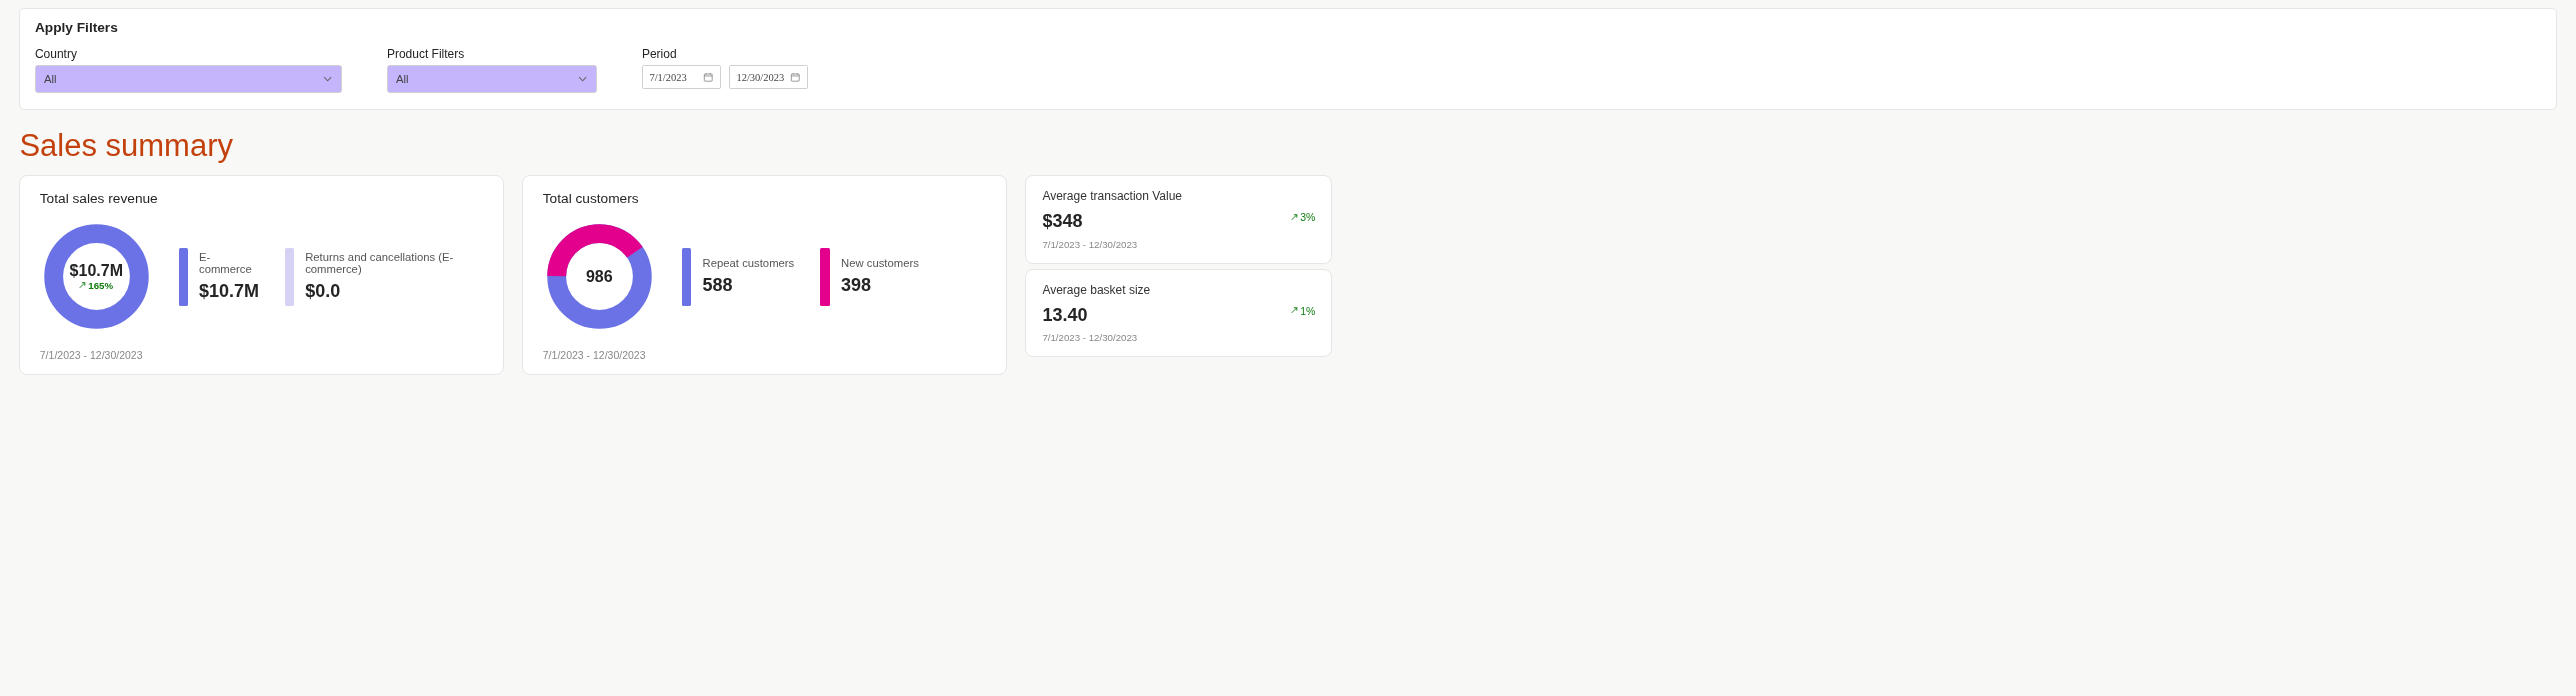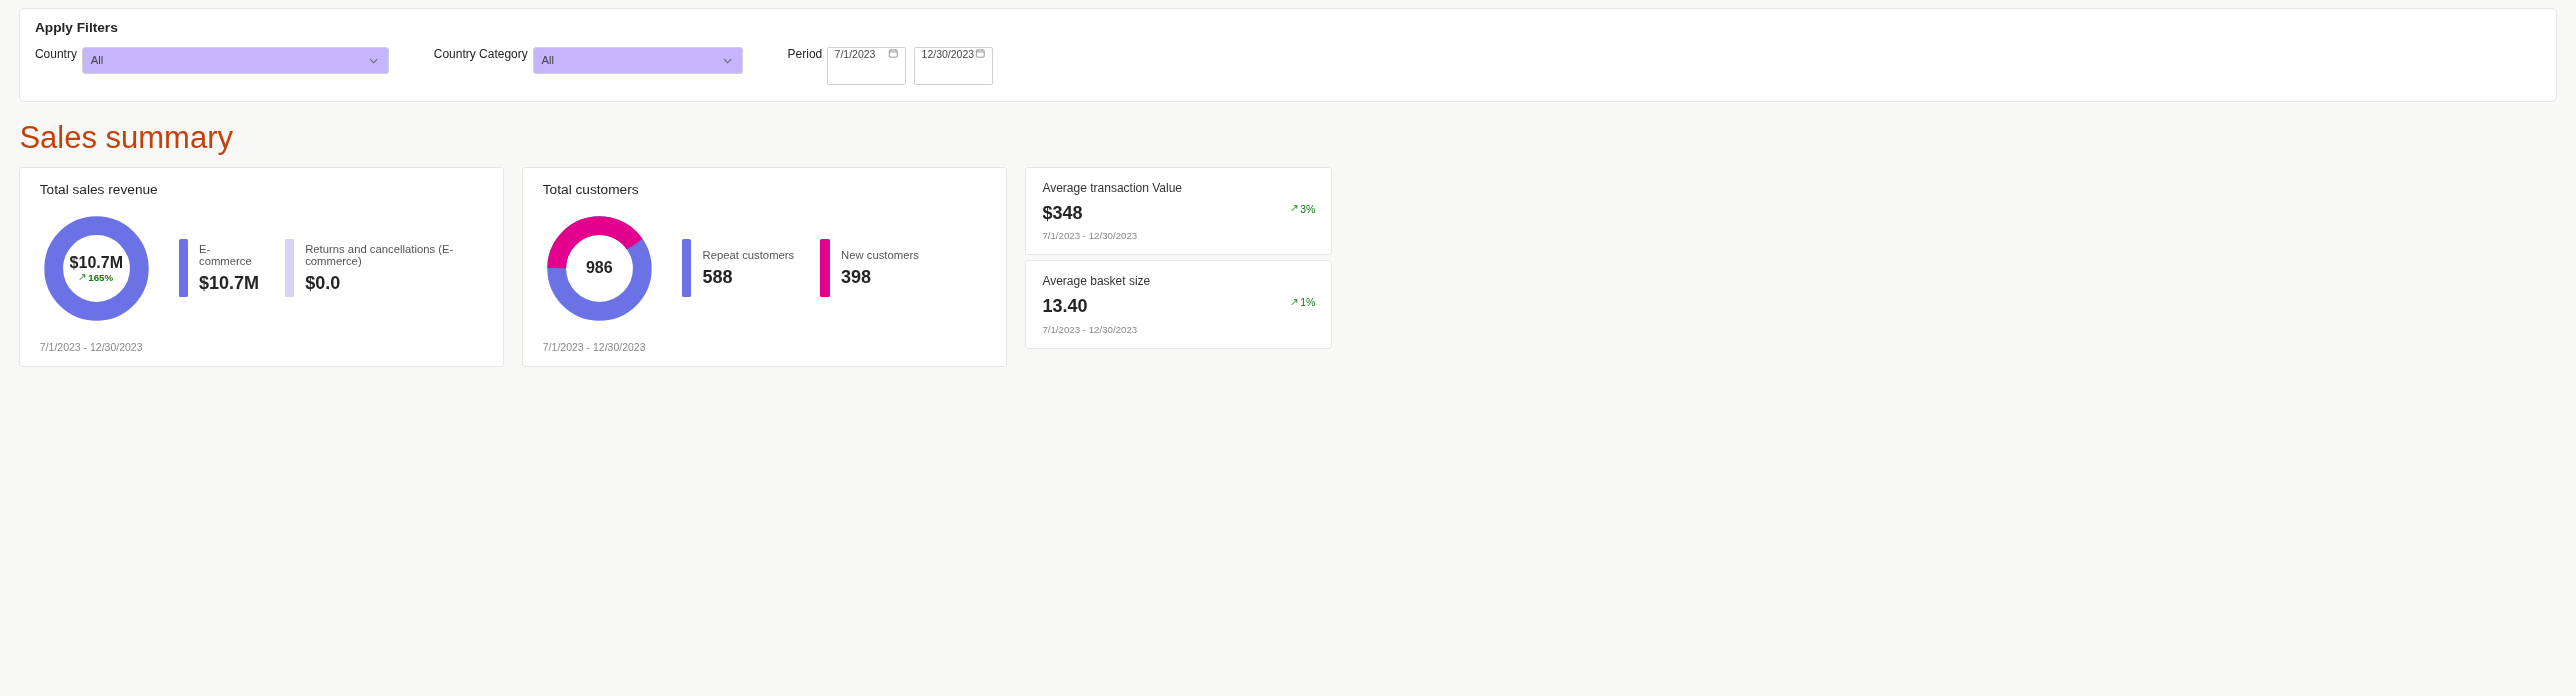--- a/index.html
+++ b/index.html
@@ -14,48 +14,48 @@
       border: 0.8px solid #e6e6e6;
       border-radius: 4.8px;
       padding: 11.3px 14.5px 16px;
     }
     .filter-title {
       font-size: 13.7px;
       font-weight: 600;
       margin-bottom: 11.3px;
     }
     .filter-row { display: flex; gap: 45px; }
-    .filter-col { display: flex; flex-direction: row; gap: 4.8px; }
+    .filter-col { display: flex; flex-direction: column; gap: 4.8px; }
     .filter-label { font-size: 12px; font-weight: 400; color: #242424; }
     .select {
       display: flex; align-items: center; justify-content: space-between;
       width: 307px; height: 27.5px;
       border: 0.8px solid #d0d0d0; border-radius: 3px;
       padding: 0 8px; font-size: 11.3px; color: #444;
       background: #c4b5fd; cursor: pointer;
     }
     .chev { width: 11.3px; height: 11.3px; }
     .period-inputs { display: flex; gap: 8px; }
     .date-input {
-      display: flex; justify-content: space-between;
-      width: 79px; height: 38px;
+      display: flex; align-items: center; justify-content: space-between;
+      width: 79px; height: 24px;
       border: 0.8px solid #d0d0d0; border-radius: 1.6px;
       padding: 0 6.5px; font-size: 10.5px; color: #444;
-      background: #fff; cursor: pointer;
+      background: #fff; cursor: pointer; font-family: Liberation Serif, serif;
     }
     .cal-icon { width: 10.5px; height: 10.5px; }
 
     .page-title {
       font-size: 31px; font-weight: 300; color: #c2410c;
       margin: 18px 0 11.3px;
     }
 
     .summary-row { display: flex; gap: 18px; align-items: stretch; }
     .card {
-      background: #fff; border: 0.8px solid #e6e6e6; border-radius: 3px;
+      background: #fff; border: 0.8px solid #e6e6e6; border-radius: 8px;
       padding: 14.5px 19.4px 13px;
     }
     .card-wide1 { flex: 0 0 485px; }
     .card-wide2 { flex: 0 0 485px; }
     .card-stack { display: flex; flex-direction: column; gap: 5px; flex: 0 0 307px; }
     .card-small { padding: 13px 16px; }
 
     .card-title { font-size: 13.7px; font-weight: 400; color: #242424; margin-bottom: 14.5px; }
 
     .donut-row { display: flex; align-items: center; gap: 14.5px; }
@@ -94,21 +94,21 @@
     <div class="filter-col">
       <div class="filter-label">Country</div>
       <div class="select">
         <span>All</span>
         <svg class="chev" viewBox="0 0 16 16">
             <path d="M3 6l5 5 5-5" fill="none" stroke="#666" stroke-width="1.5"></path>
           </svg>
       </div>
     </div>
     <div class="filter-col">
-      <div class="filter-label">Country Category</div>
+      <div class="filter-label">Product Filters</div>
       <div class="select" style="width:210px">
         <span>All</span>
         <svg class="chev" viewBox="0 0 16 16">
             <path d="M3 6l5 5 5-5" fill="none" stroke="#666" stroke-width="1.5"></path>
           </svg>
       </div>
     </div>
     <div class="filter-col">
       <div class="filter-label">Period</div>
       <div class="period-inputs">

